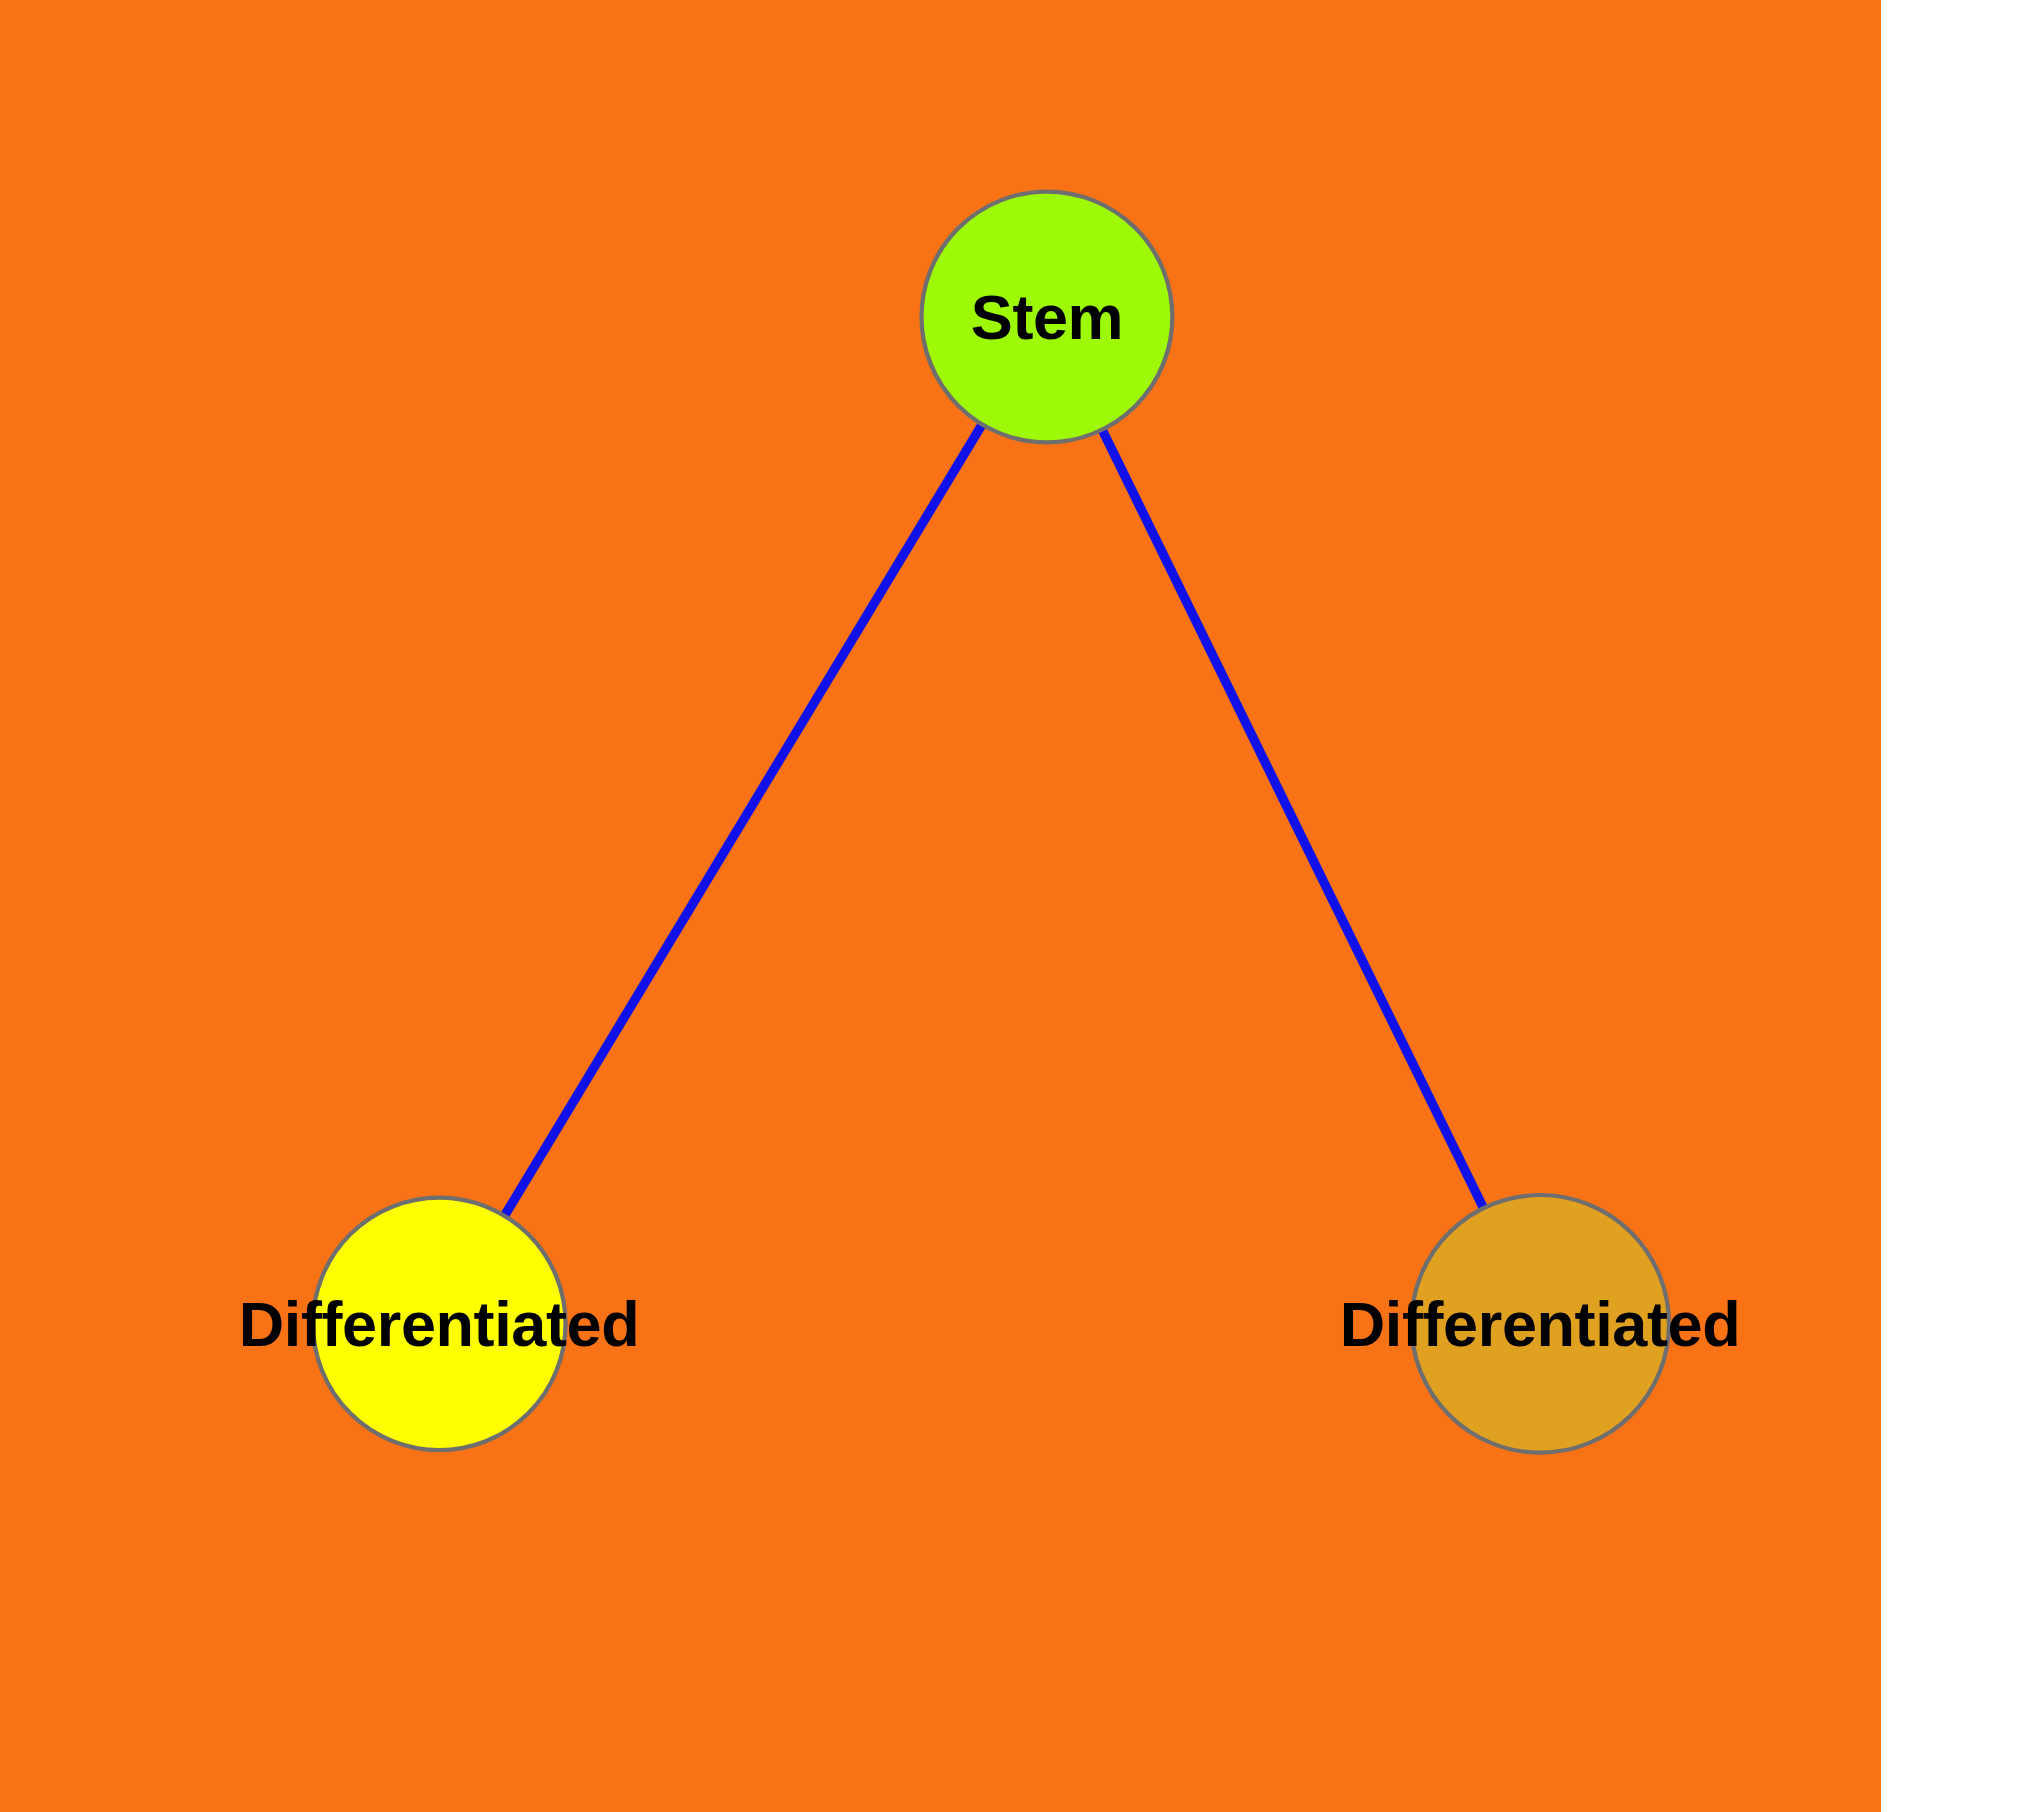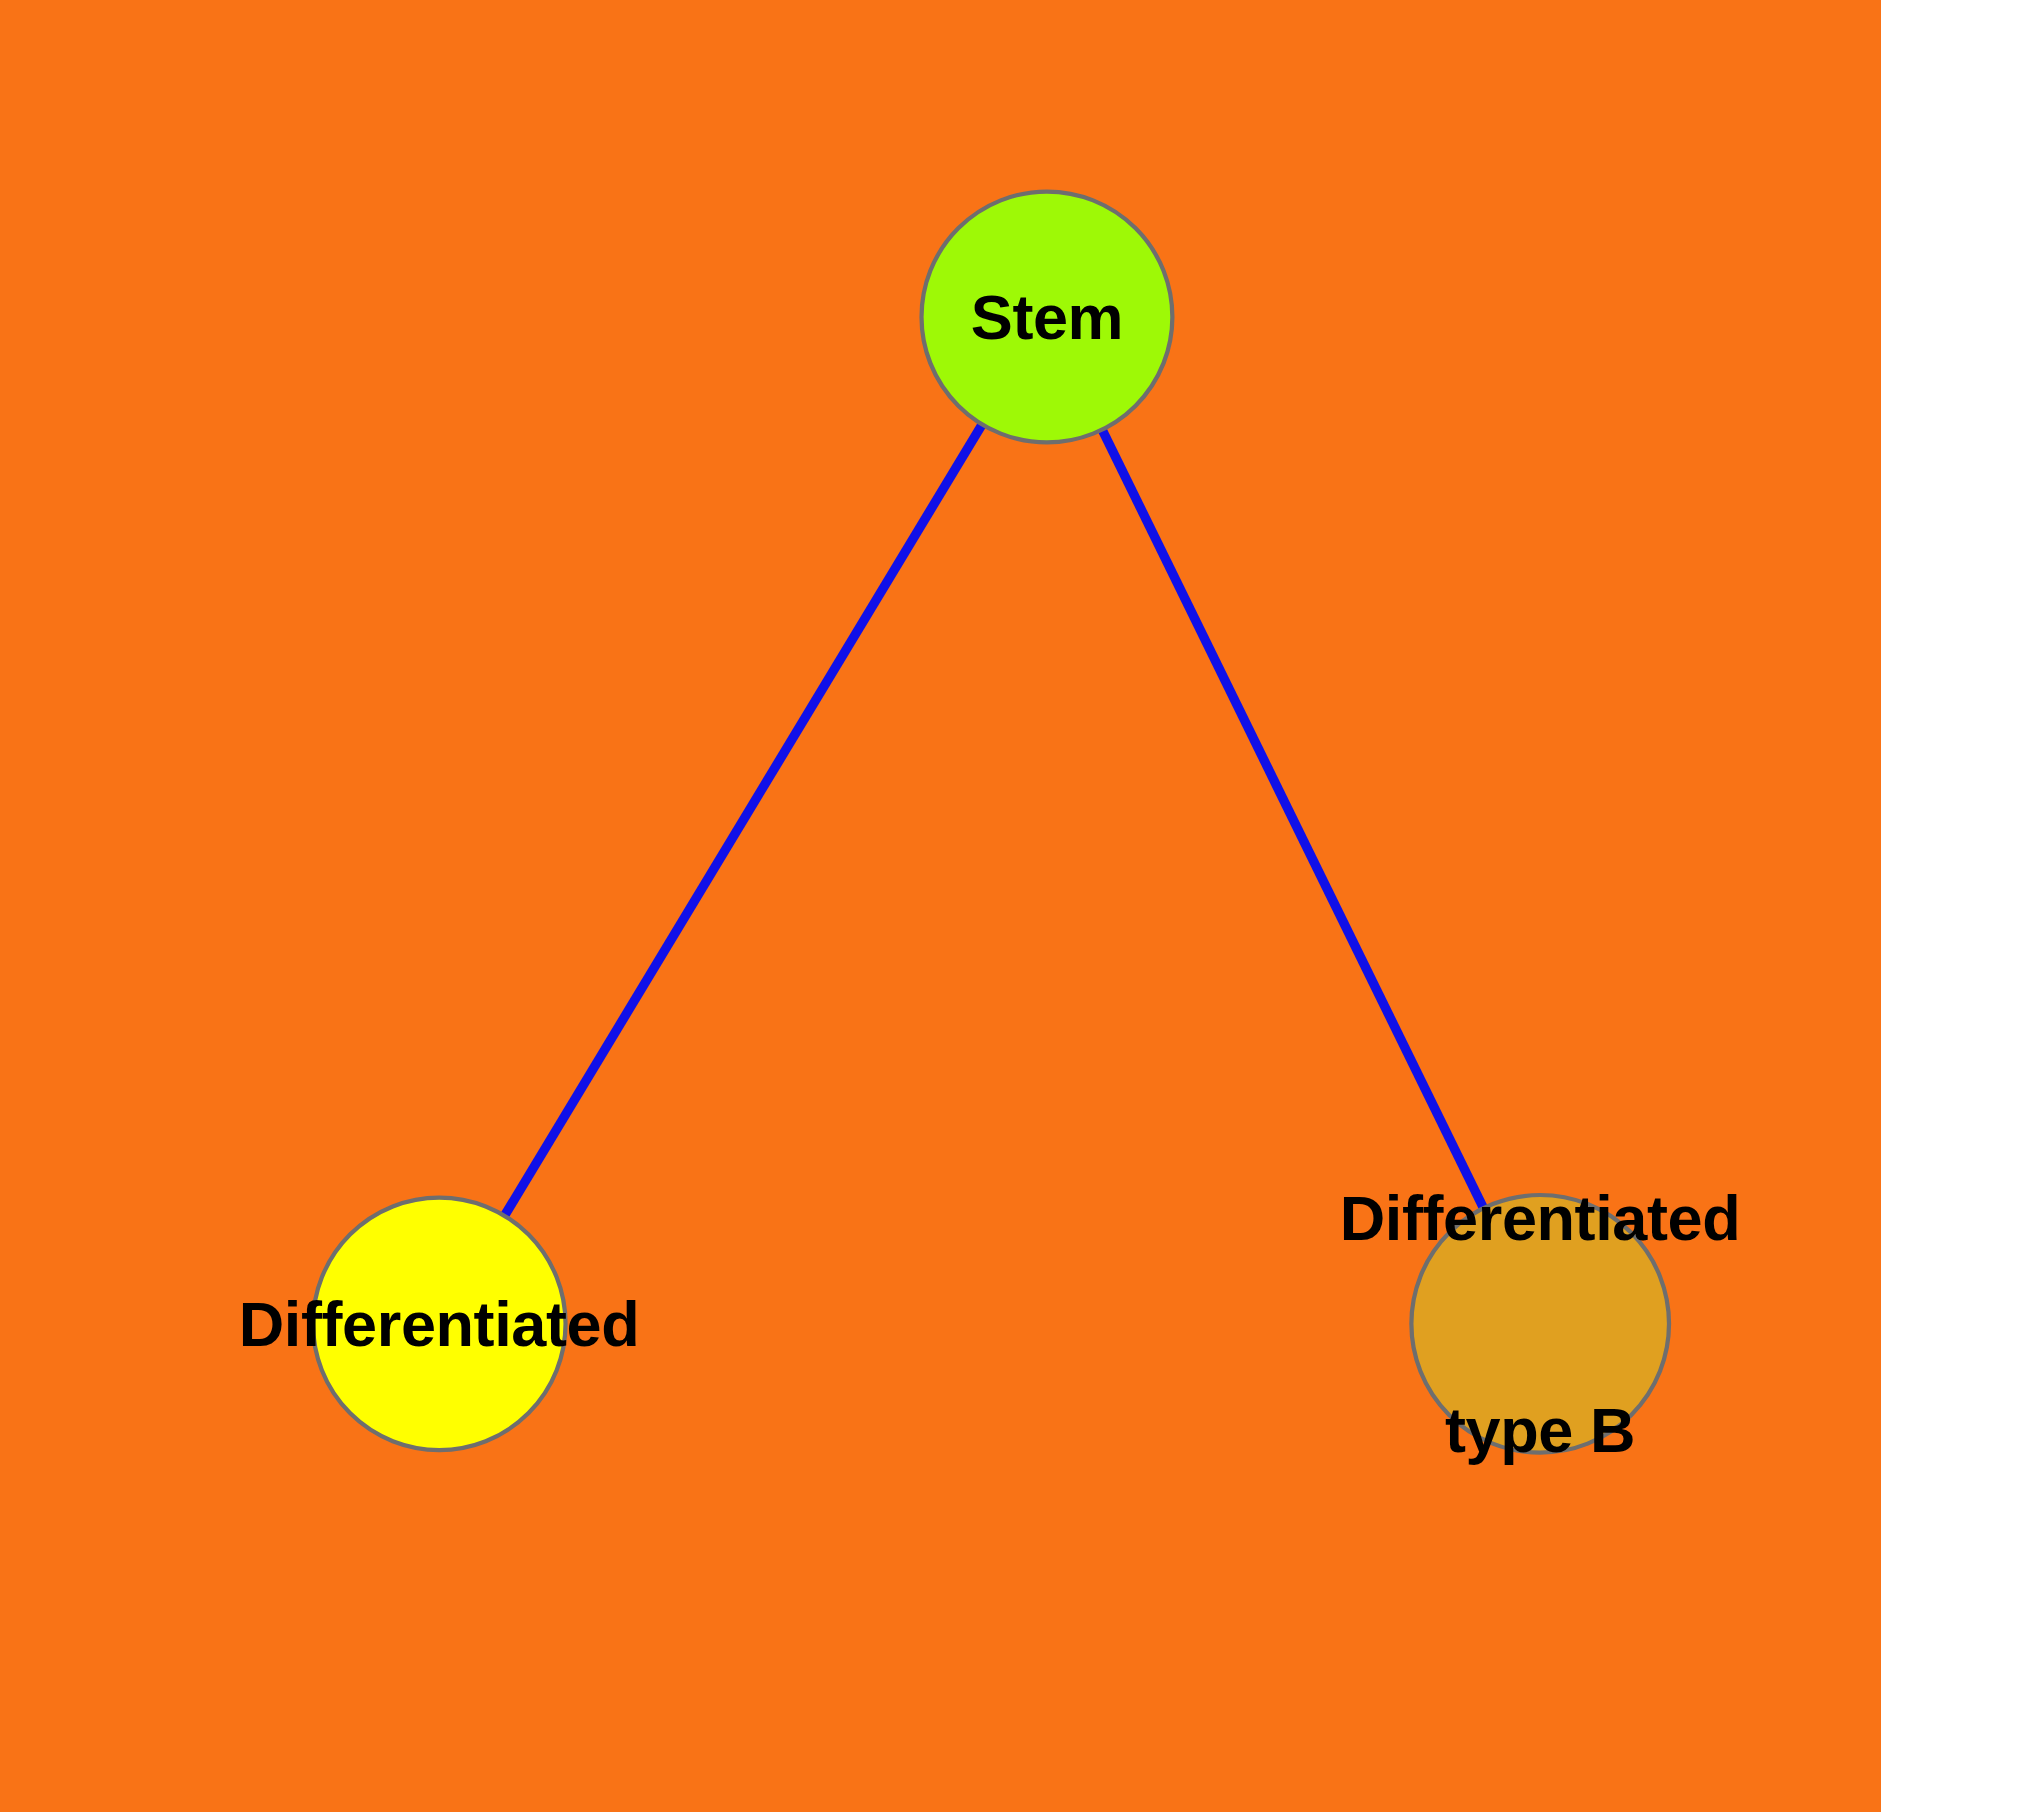--- a/index.html
+++ b/index.html
@@ -69,17 +69,16 @@
   <div class="node-label" style="left: 1047px; top: 317px; color: rgb(0, 0, 0); font-size: 63px;">
     <div>Stem</div>
   </div>
 
   <div class="node-label" style="left: 439px; top: 1324px; color: rgb(0, 0, 0); font-size: 63px;">
     <div>Differentiated</div>
   </div>
 
   <div class="node-label" style="left: 1540px; top: 1324px; color: rgb(0, 0, 0); font-size: 63px;">
     <div>Differentiated</div>
-    <div>type B</div>
   </div>
 
 </div>
 
 
 </body></html>

